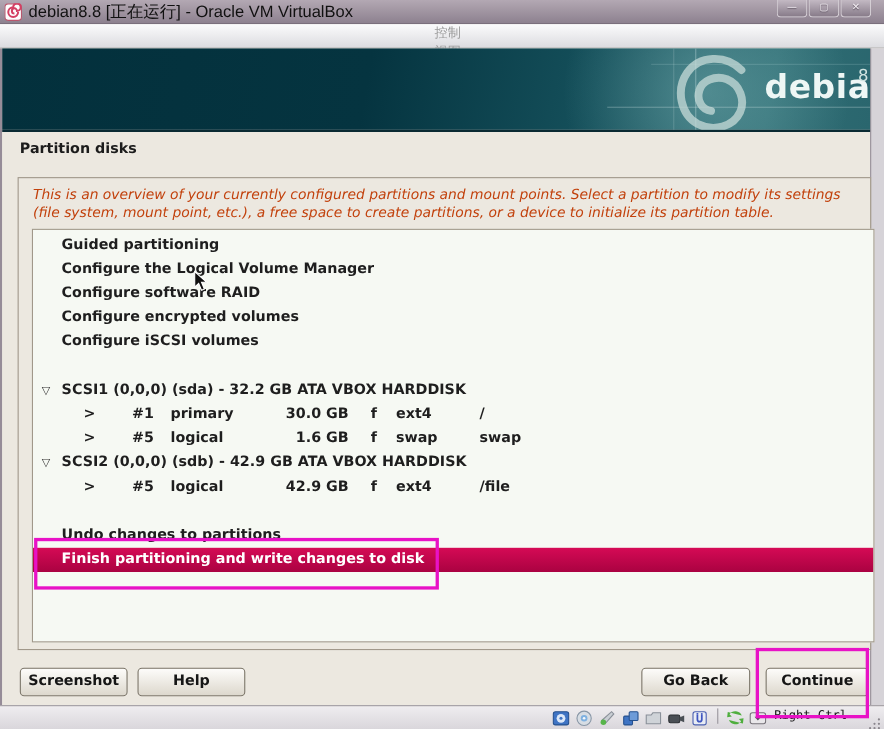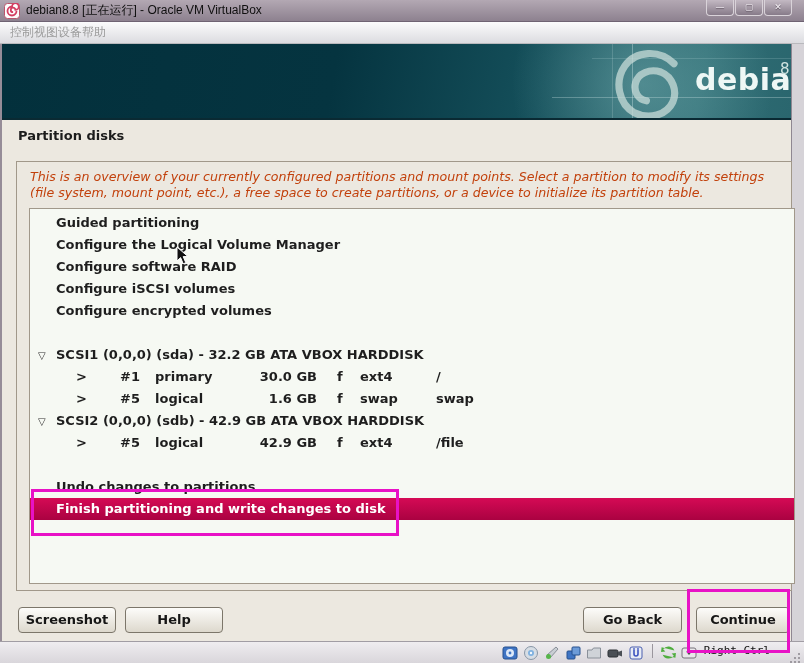--- a/index.html
+++ b/index.html
@@ -16,35 +16,35 @@
     background:var(--beige);
   }
   
   .titlebar{
     position:absolute;left:0;top:0;width:804px;height:22px;
     background:linear-gradient(#b3a8b3,var(--titlebar2));
     display:flex;align-items:center;padding-left:4px;
     border-bottom:1px solid #6f6373;
   }
   .titlebar .vmicon{width:16px;height:16px;margin-right:6px;flex:0 0 auto;}
-  .titlebar .title{font-size:12px;color:#101010;font-family:"Liberation Sans",sans-serif;}
+  .titlebar .title{font-size:15px;color:#101010;font-family:"Liberation Sans",sans-serif;}
   .winbtns{position:absolute;right:12px;top:0;display:flex;}
   .winbtn{
     width:28px;height:16px;margin-left:1px;
     background:linear-gradient(#c3b9c3,#877b89);
     border:1px solid #d9d3d9;border-top:none;
     border-radius:0 0 4px 4px;
     color:#f3eef3;font-size:9px;line-height:15px;text-align:center;
     text-shadow:0 1px 1px #554a57;cursor:default;
   }
   .menubar{
     position:absolute;left:0;top:22px;width:804px;height:22px;
     background:linear-gradient(#fbfbfc,#dcdce0);
     border-bottom:1px solid #b9b9bd;
-    display:flex;align-items:center;padding-left:10px;
+    display:flex;align-items:center;padding-left:10px;flex-direction:column;
   }
   .menuitem{font-size:12px;color:#9b9b9b;font-family:"Liberation Sans",sans-serif;}
   
   .frame-left{position:absolute;left:0;top:44px;width:2px;height:597px;background:var(--frame);}
   .frame-right{position:absolute;left:791px;top:44px;width:13px;height:597px;background:#d6d3d8;border-left:1px solid #8f8792;}
   
   .vmscreen{position:absolute;left:2px;top:44px;width:789px;height:597px;background:var(--beige);}
   .banner{
     position:absolute;left:0;top:0;width:789px;height:76px;
     background:
@@ -159,22 +159,22 @@
   </div>
 
   <div class="pagetitle">Partition disks</div>
 
   <div class="qframe">
     <div class="desc">This is an overview of your currently configured partitions and mount points. Select a partition to modify its settings (file system, mount point, etc.), a free space to create partitions, or a device to initialize its partition table.</div>
     <div class="listbox">
         <div class="row"><span class="lbl-action">Guided partitioning</span></div>
         <div class="row"><span class="lbl-action">Configure the Logical Volume Manager</span></div>
         <div class="row"><span class="lbl-action">Configure software RAID</span></div>
+        <div class="row"><span class="lbl-action">Configure encrypted volumes</span></div>
         <div class="row"><span class="lbl-action">Configure iSCSI volumes</span></div>
-        <div class="row"><span class="lbl-action">Configure encrypted volumes</span></div>
         <div class="row"></div>
         <div class="row"><span class="tri">▽</span><span class="lbl-disk">SCSI1 (0,0,0) (sda) - 32.2 GB ATA VBOX HARDDISK</span></div>
         <div class="row"><span class="exp">&gt;</span><span class="num">#1</span><span class="ptype">primary</span><span class="size">30.0 GB</span><span class="flag">f</span><span class="fs">ext4</span><span class="mount">/</span></div>
         <div class="row"><span class="exp">&gt;</span><span class="num">#5</span><span class="ptype">logical</span><span class="size">1.6 GB</span><span class="flag">f</span><span class="fs">swap</span><span class="mount">swap</span></div>
         <div class="row"><span class="tri">▽</span><span class="lbl-disk">SCSI2 (0,0,0) (sdb) - 42.9 GB ATA VBOX HARDDISK</span></div>
         <div class="row"><span class="exp">&gt;</span><span class="num">#5</span><span class="ptype">logical</span><span class="size">42.9 GB</span><span class="flag">f</span><span class="fs">ext4</span><span class="mount">/file</span></div>
         <div class="row"></div>
         <div class="row"><span class="lbl-action">Undo changes to partitions</span></div>
         <div class="row selected"><span class="lbl-action">Finish partitioning and write changes to disk</span></div>
       </div>

